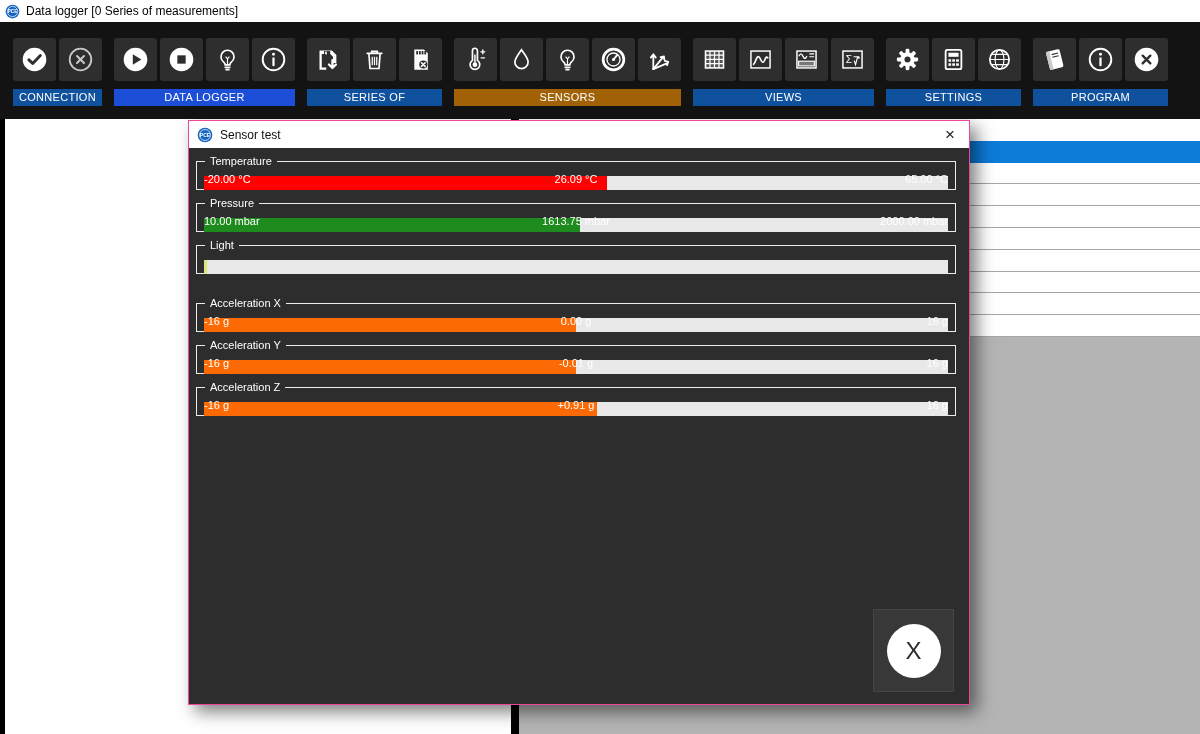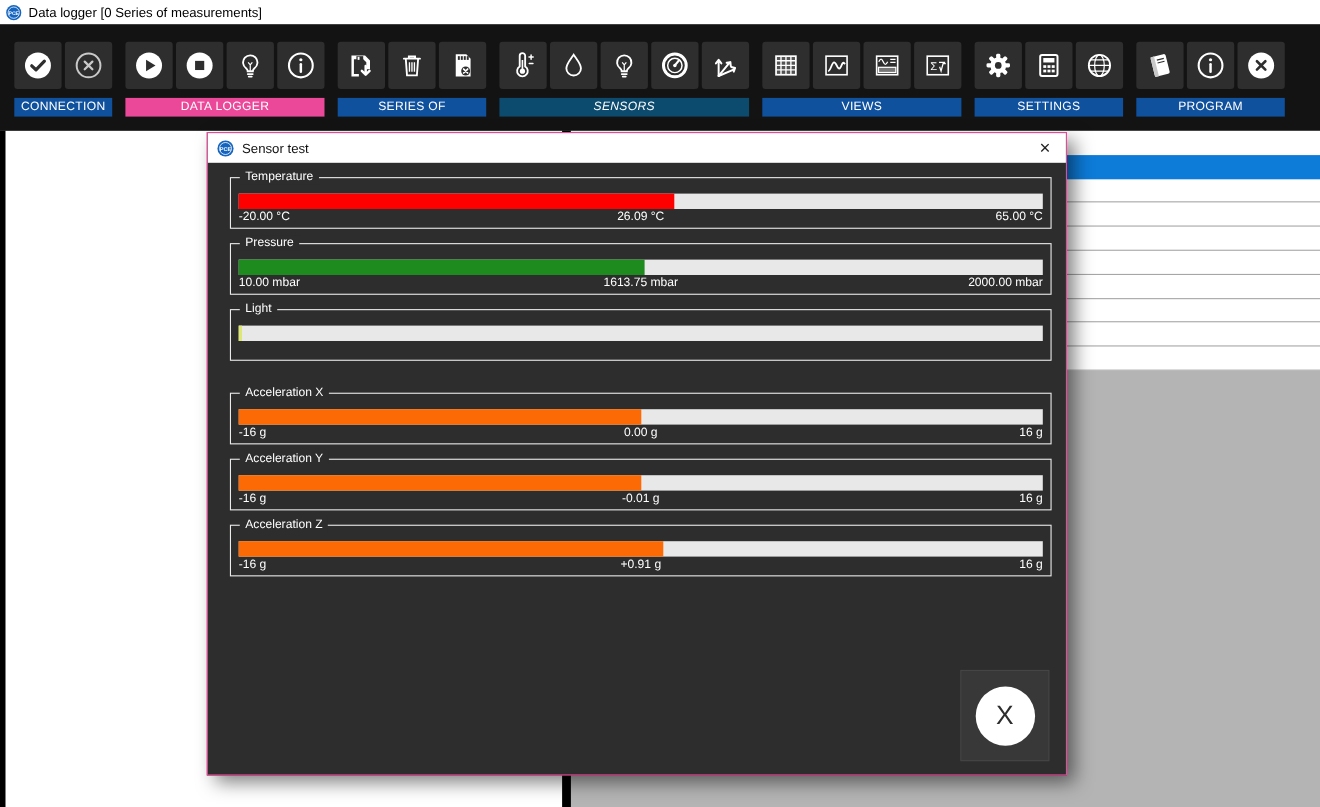--- a/index.html
+++ b/index.html
@@ -48,21 +48,21 @@
     height:27px; background:#fff; display:flex; align-items:center;
     padding:0 10px 0 8px; gap:7px; font-size:12px; color:#111;
   }
   .dialog-titlebar .dlg-ic svg { width:16px; height:16px; display:block; }
   .dialog-title { flex:1; }
   .dialog-close {
     font-size:17px; color:#222; background:none; border:none; cursor:pointer;
     padding:0 4px; line-height:1; font-family:"Liberation Sans",sans-serif;
   }
   .gauge {
-    position:relative; margin:13px 13px 0 20px; height:47px;
+    position:relative; margin:13px 13px 0 7px; height:29px;
     border:1px solid #ebebeb;
     padding-left:48px;
   }
   .gauge.spaced { margin-top:29px; }
   .gauge-label {
     position:absolute; top:-8px; left:8px; background:#2d2d2d;
     padding:0 5px; font-size:11px; color:#fff; line-height:14px;
   }
   .bar-trough { position:absolute; left:7px; right:7px; top:14px; height:14px; background:#e8e8e8; }
   .bar-fill { height:100%; }
@@ -150,21 +150,21 @@
         <button class="tb-btn" style="background: rgb(46, 46, 46);">
           <span>
             <svg viewBox="0 0 24 24" fill="none" stroke="#fff">
               <circle cx="12" cy="12" r="9.6" stroke-width="1.7"></circle>
               <path d="M12 11v6" stroke-width="2" stroke-linecap="round"></path>
               <circle cx="12" cy="7.4" r="1.3" fill="#fff" stroke="none"></circle>
             </svg>
           </span>
         </button>
       </div>
-      <div class="tb-label" style="background: #ec4899;">DATA LOGGER</div>
+      <div class="tb-label" style="background: #1d4ed8;">DATA LOGGER</div>
     </div>
     <div class="tb-group">
       <div class="tb-btn-row">
         <button class="tb-btn" style="background: rgb(46, 46, 46);">
           <span>
             <svg viewBox="0 0 24 24">
               <path d="M4 4h11l4 4v7h-3V9.5L13.5 7H6v12h4v2H4z" fill="#fff"></path>
               <rect x="8" y="4.5" width="5.5" height="3.5" fill="#2e2e2e"></rect>
               <rect x="9" y="5" width="1.5" height="2.5" fill="#fff"></rect>
               <path d="M15.5 12.5v6.5M12.4 16.4l3.1 3.1 3.1-3.1" fill="none" stroke="#fff" stroke-width="2" stroke-linecap="round" stroke-linejoin="round"></path>
@@ -239,21 +239,21 @@
         <button class="tb-btn" style="background: rgb(46, 46, 46);">
           <span>
             <svg viewBox="0 0 24 24" fill="none" stroke="#fff" stroke-width="1.6" stroke-linecap="round" stroke-linejoin="round">
               <path d="M6.5 20.5V8M4.3 10.3L6.5 7.4l2.2 2.9"></path>
               <path d="M6.5 20.5L15.5 9.5M13 9.8l3-.5.3 3.1"></path>
               <path d="M6.5 20.5l13-5.5M16.7 13.2l3.1.8-1.1 3"></path>
             </svg>
           </span>
         </button>
       </div>
-      <div class="tb-label" style="background: #0c4a6e; font-style: italic;">SENSORS</div>
+      <div class="tb-label" style="background: #a16207;">SENSORS</div>
     </div>
     <div class="tb-group">
       <div class="tb-btn-row">
         <button class="tb-btn" style="background: rgb(46, 46, 46);">
           <span>
             <svg viewBox="0 0 24 24" fill="none" stroke="#fff" stroke-width="1.4">
               <rect x="4" y="4.5" width="16" height="15" fill="#fff" fill-opacity=".18"></rect>
               <path d="M4 8.2h16M4 11.9h16M4 15.6h16M8 4.5v15M12 4.5v15M16 4.5v15" stroke-width="1.1"></path>
             </svg>
           </span>

